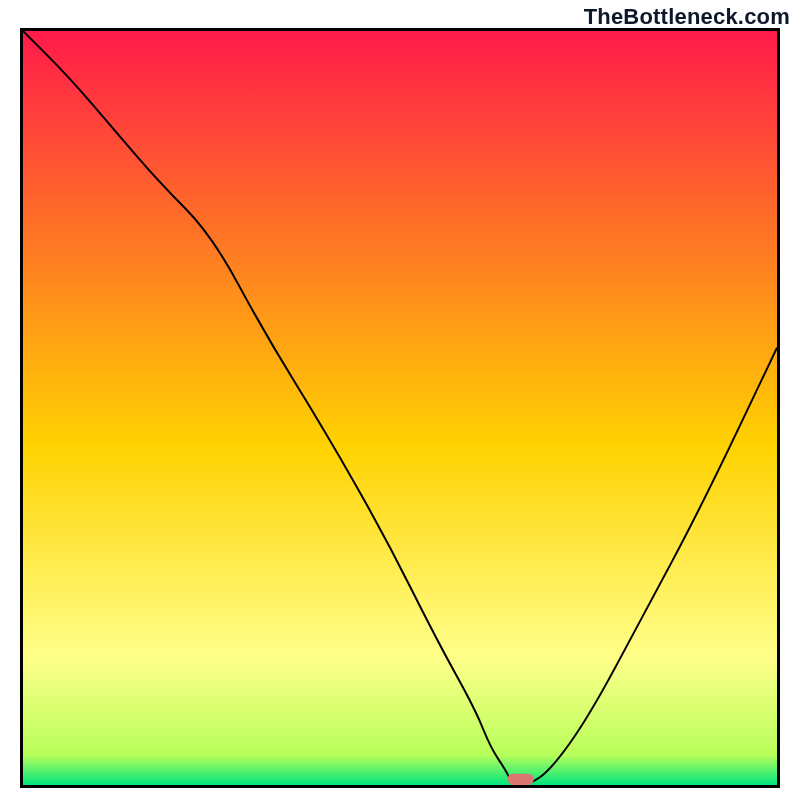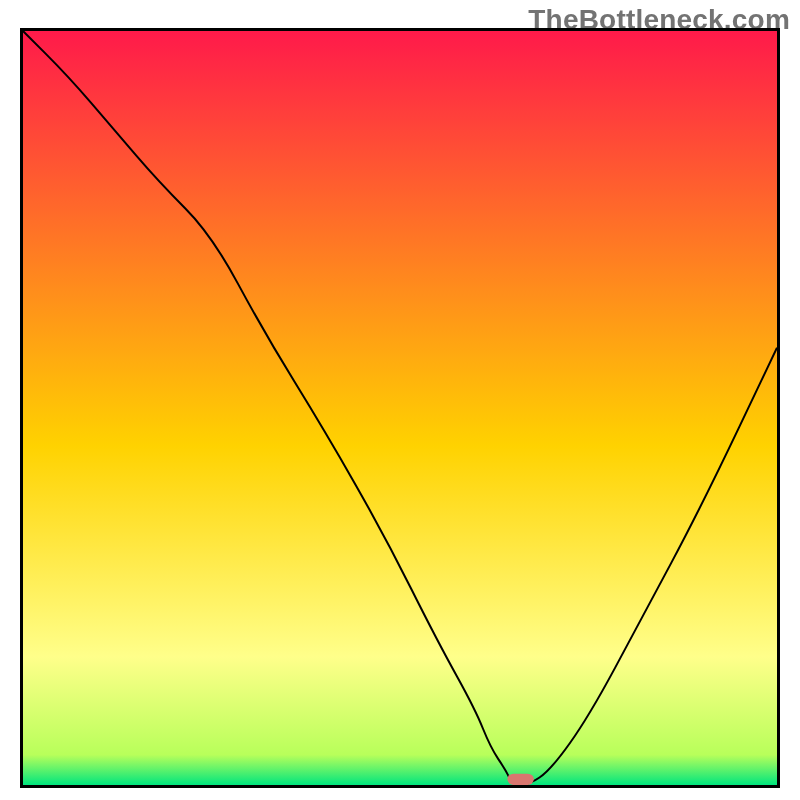--- a/index.html
+++ b/index.html
@@ -12,23 +12,23 @@
   }
   .stage {
     position: relative;
     width: 800px;
     height: 800px;
   }
   .watermark {
     position: absolute;
     top: 4px;
     right: 10px;
-    font-size: 28px;
+    font-size: 22px;
     font-weight: 600;
-    color: #737373;
+    color: #0f172a;
     letter-spacing: 0.2px;
   }
   .plot {
     position: absolute;
     left: 20px;
     top: 28px;
     width: 760px;
     height: 760px;
     box-sizing: border-box;
     border: 3px solid #000;

